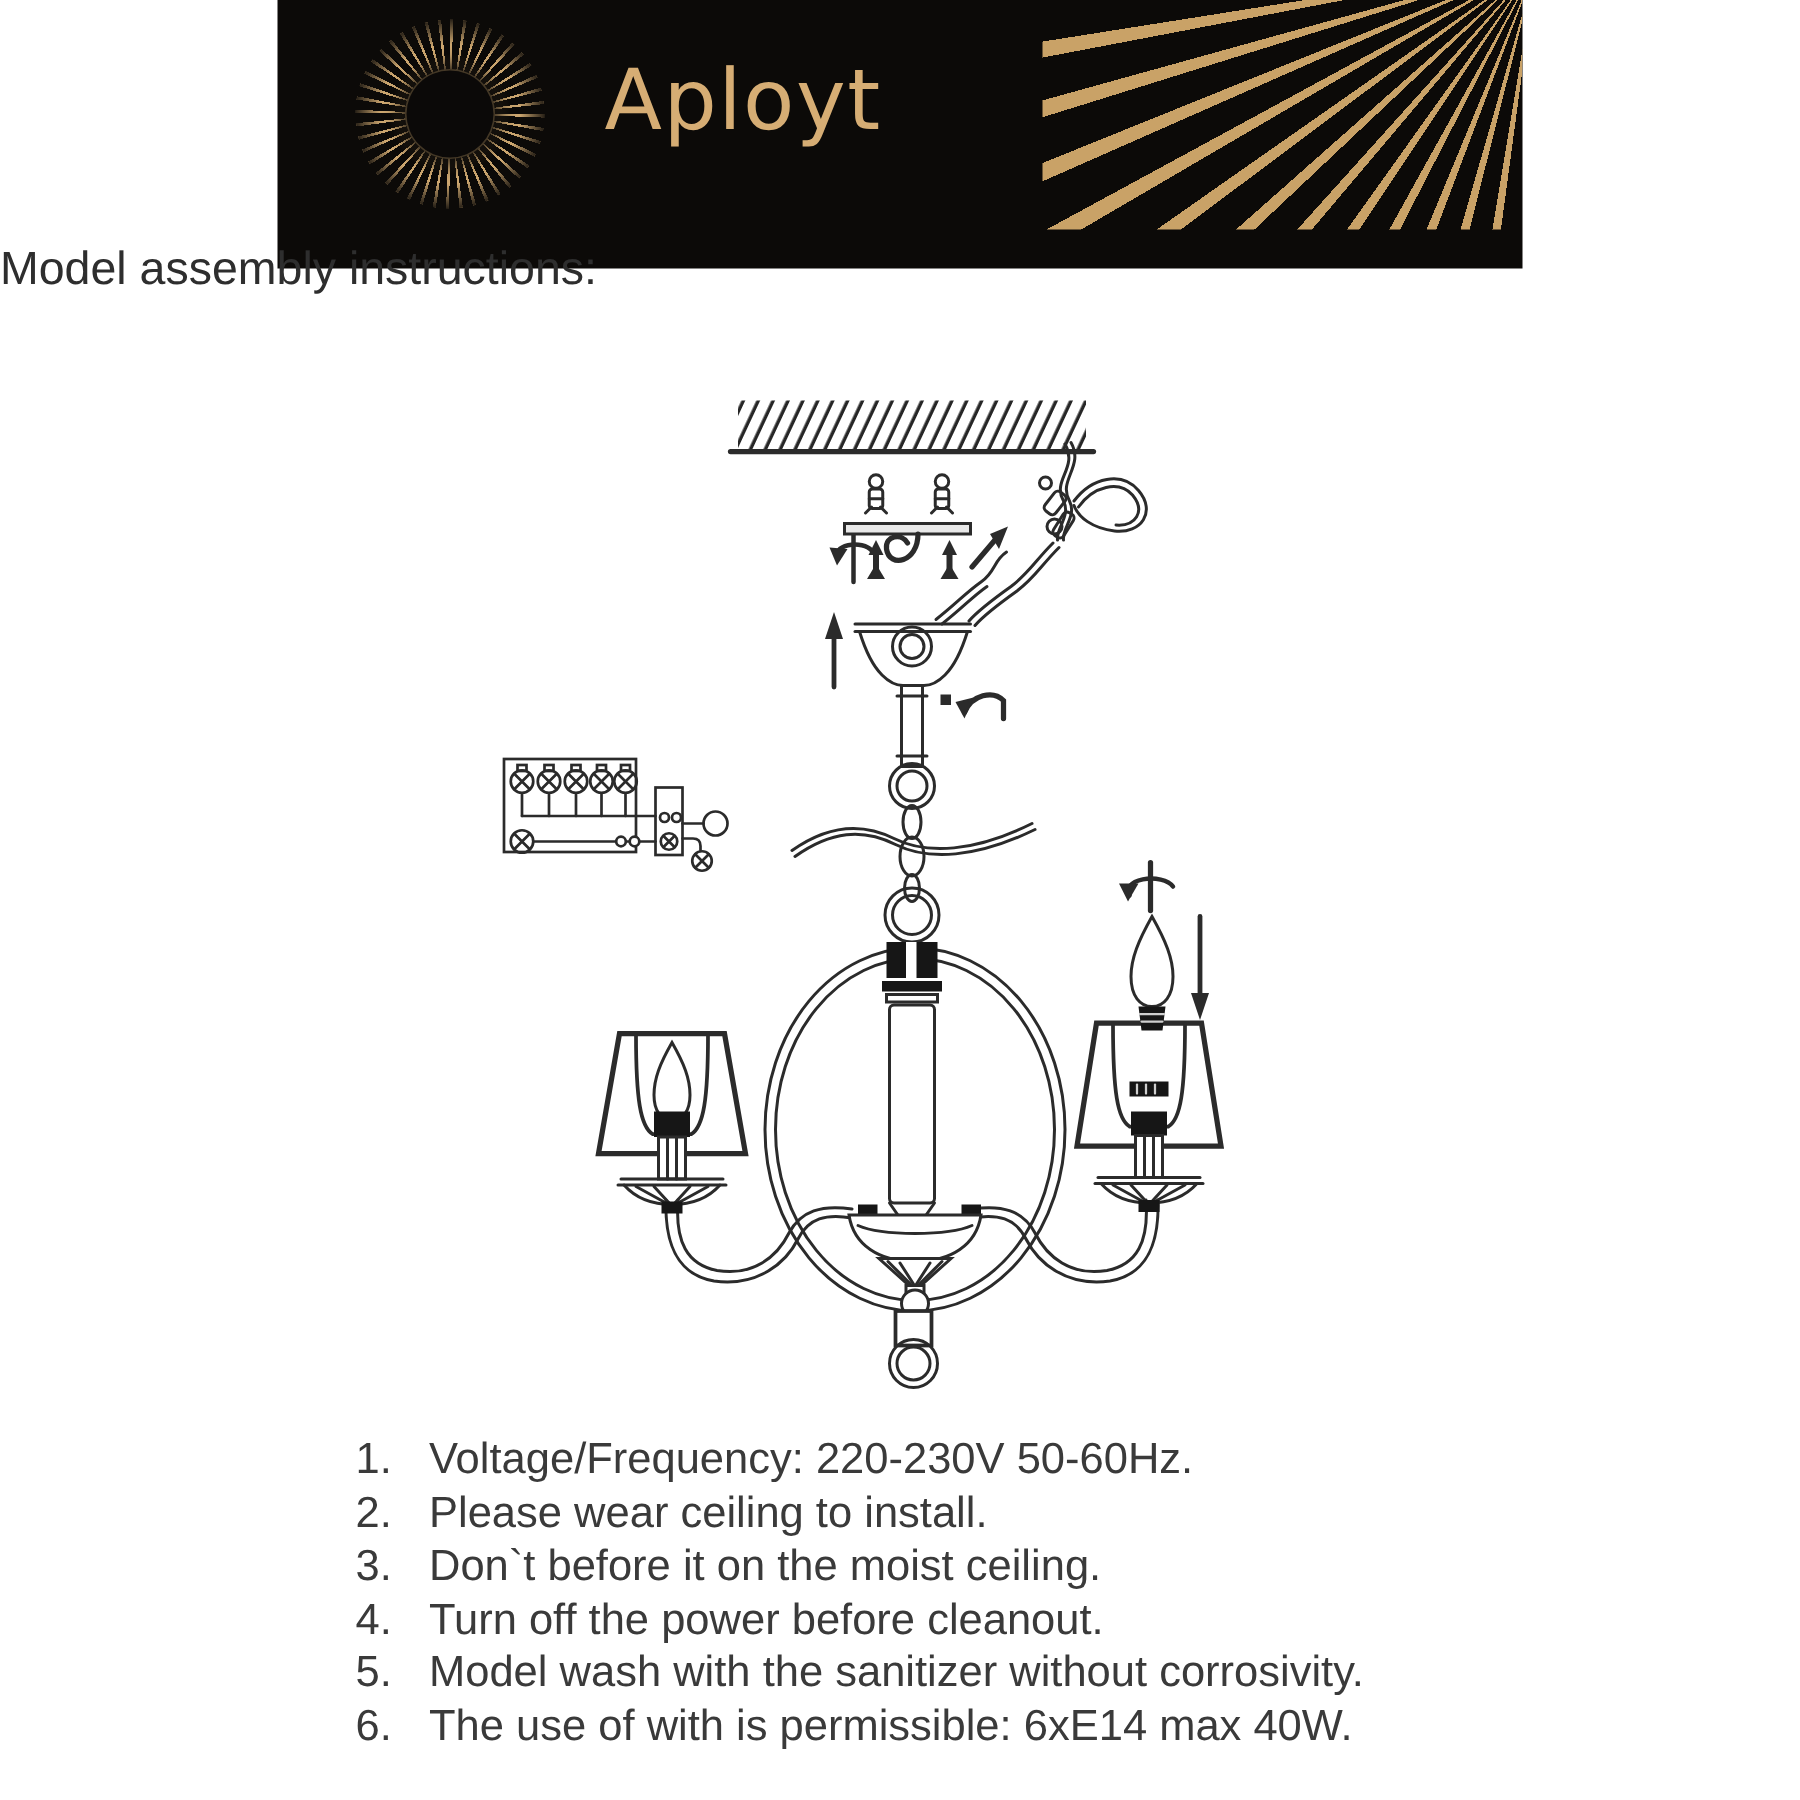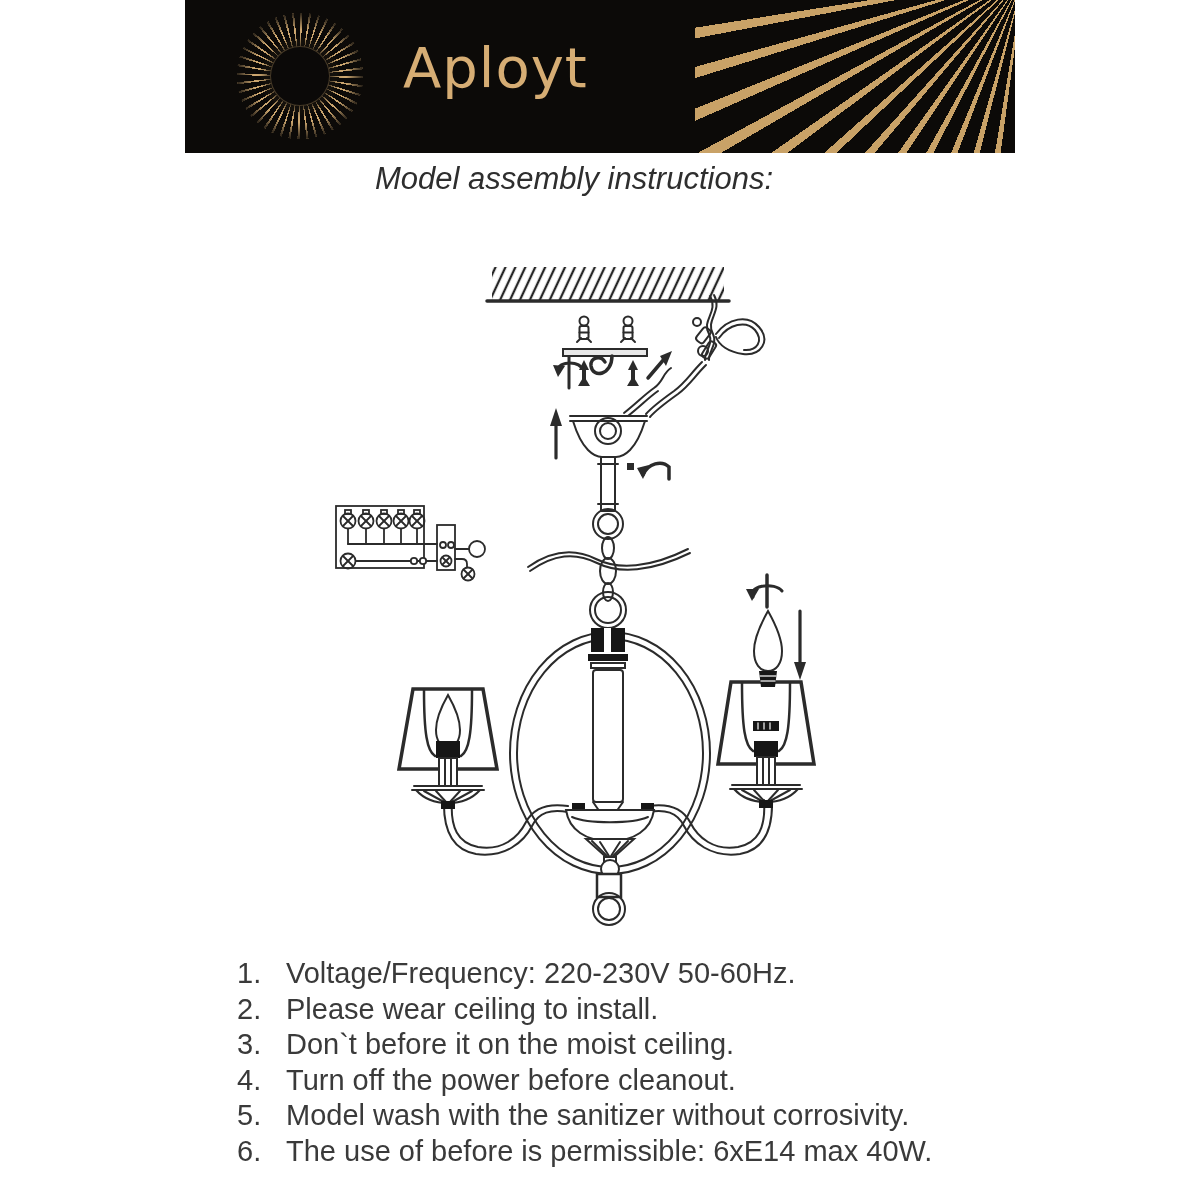--- a/index.html
+++ b/index.html
@@ -1,35 +1,35 @@
 <!DOCTYPE html>
 <html><head>
 <meta charset="utf-8">
 <style>
   html,body{margin:0;padding:0;background:#ffffff;}
   body{width:1200px;height:1200px;overflow:hidden;font-family:"Liberation Sans",sans-serif;}
   .page{position:relative;width:1200px;height:1200px;background:#fff;}
 
   
-  .banner{position:absolute;left:185px;top:0;width:830px;height:153px;background:#0c0a08;overflow:hidden;}
+  .banner{position:absolute;left:185px;top:0;width:830px;height:179px;background:#0c0a08;overflow:hidden;}
   .sunburst{position:absolute;left:52px;top:13px;width:126px;height:126px;border-radius:50%;
     background:
       radial-gradient(circle,rgba(205,160,95,.30) 16%,rgba(205,160,95,0) 46%),
       repeating-conic-gradient(rgba(216,176,118,.95) 0deg 2deg, rgba(12,10,8,0) 2deg 8.2deg);}
   .sunburst::before{content:'';position:absolute;inset:0;border-radius:50%;
     background:radial-gradient(circle,rgba(12,10,8,0) 52%,#0c0a08 74%);}
   .sunburst::after{content:'';position:absolute;inset:33px;border-radius:50%;background:#0b0908;
     border:1px solid rgba(220,180,120,.28);box-shadow:0 0 10px 4px rgba(11,9,8,.85);}
   .brand{position:absolute;left:218px;top:38px;font-size:56px;line-height:60px;color:#d6ad74;
     font-family:"DejaVu Sans",sans-serif;font-weight:400;letter-spacing:1px;}
   .rays{position:absolute;right:0;top:0;width:320px;height:153px;
     background:repeating-conic-gradient(from 170deg at 103% -16%, rgba(0,0,0,0) 0deg 4.7deg, #c9a267 4.7deg 6.5deg);}
 
   
-  .title-block{position:absolute;left:0;top:160px;width:1148px;text-align:center;color:#2e2e2e;font-style:italic;}
+  .title-block{position:absolute;left:0;top:160px;width:1148px;text-align:left;color:#2e2e2e;}
   .title-line{font-size:31px;line-height:37px;}
 
   
   svg.diagram{position:absolute;left:0;top:245px;}
 
   
   .instructions{position:absolute;left:237px;top:956px;margin:0;padding:0;list-style:none;color:#3a3a3a;}
   .instructions li{display:flex;font-size:29px;line-height:35.5px;}
   .instructions .num{width:49px;flex:0 0 49px;}
 </style>
@@ -319,16 +319,16 @@
     <li>
       <span class="num">4.</span>
       <span class="txt">Turn off the power before cleanout.</span>
     </li>
     <li>
       <span class="num">5.</span>
       <span class="txt">Model wash with the sanitizer without corrosivity.</span>
     </li>
     <li>
       <span class="num">6.</span>
-      <span class="txt">The use of before is permissible: 6xE14 max 40W.</span>
+      <span class="txt">The use of with is permissible: 6xE14 max 40W.</span>
     </li>
   </ol>
 </div>
 
 </body></html>

